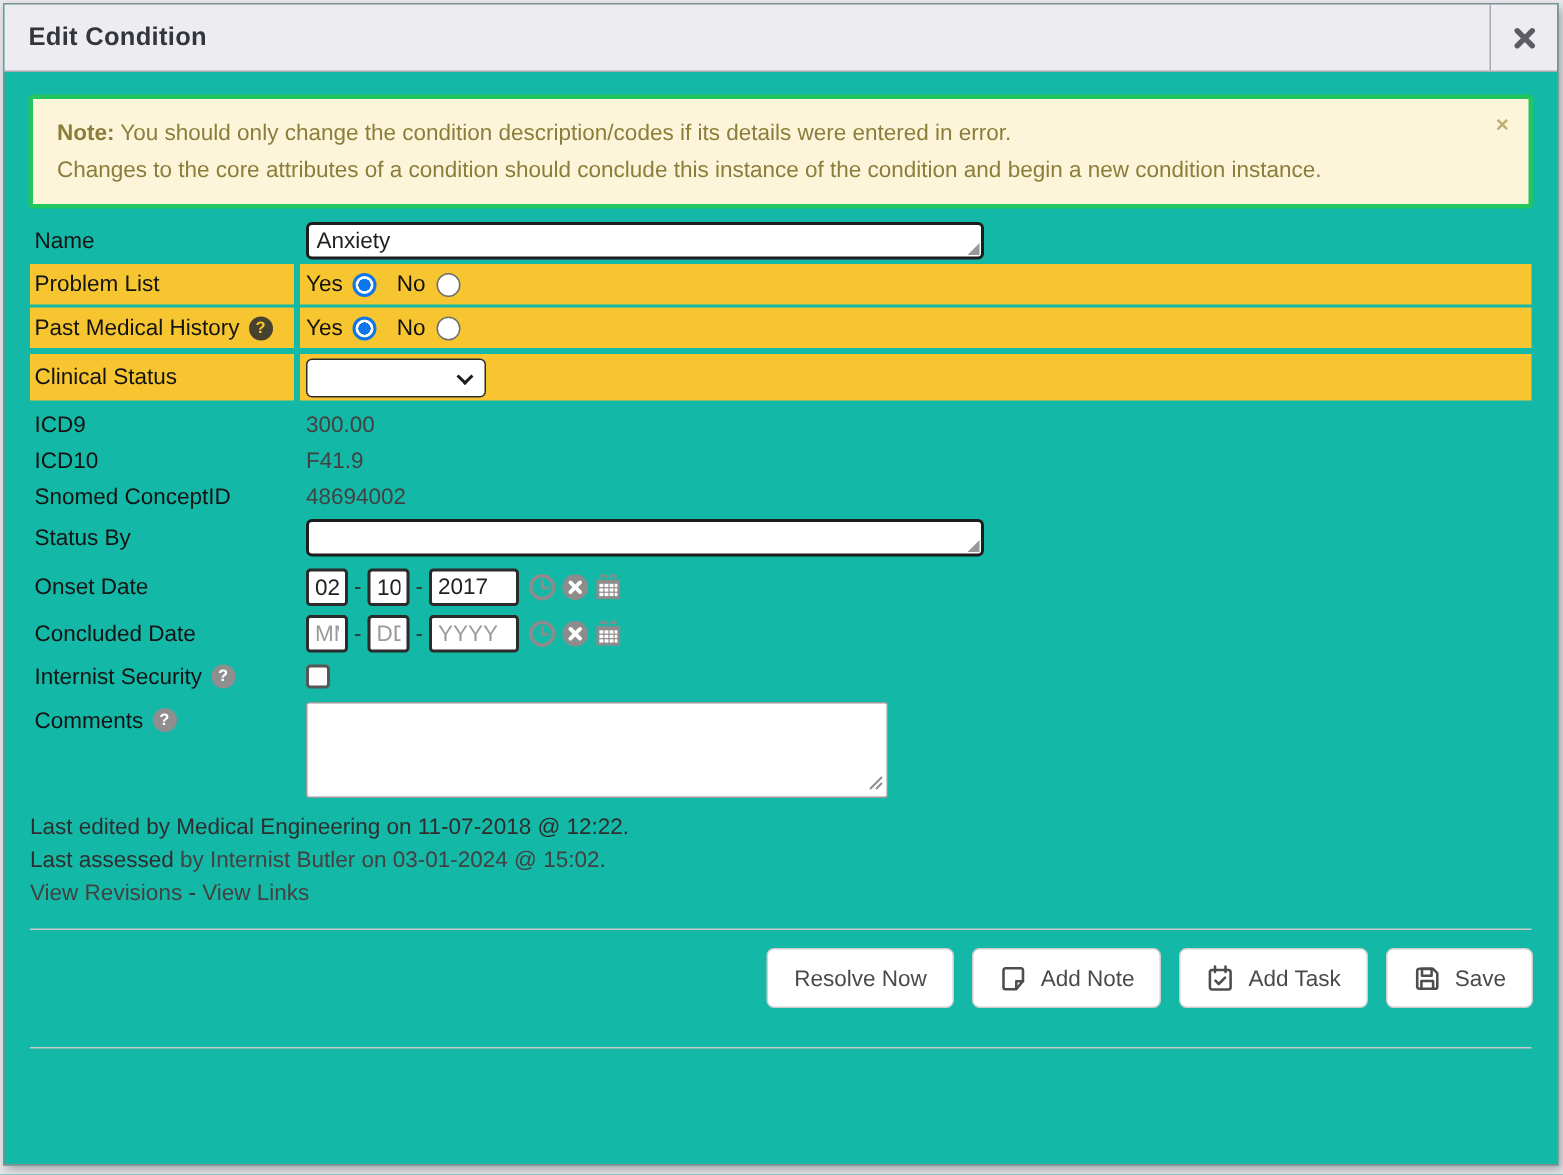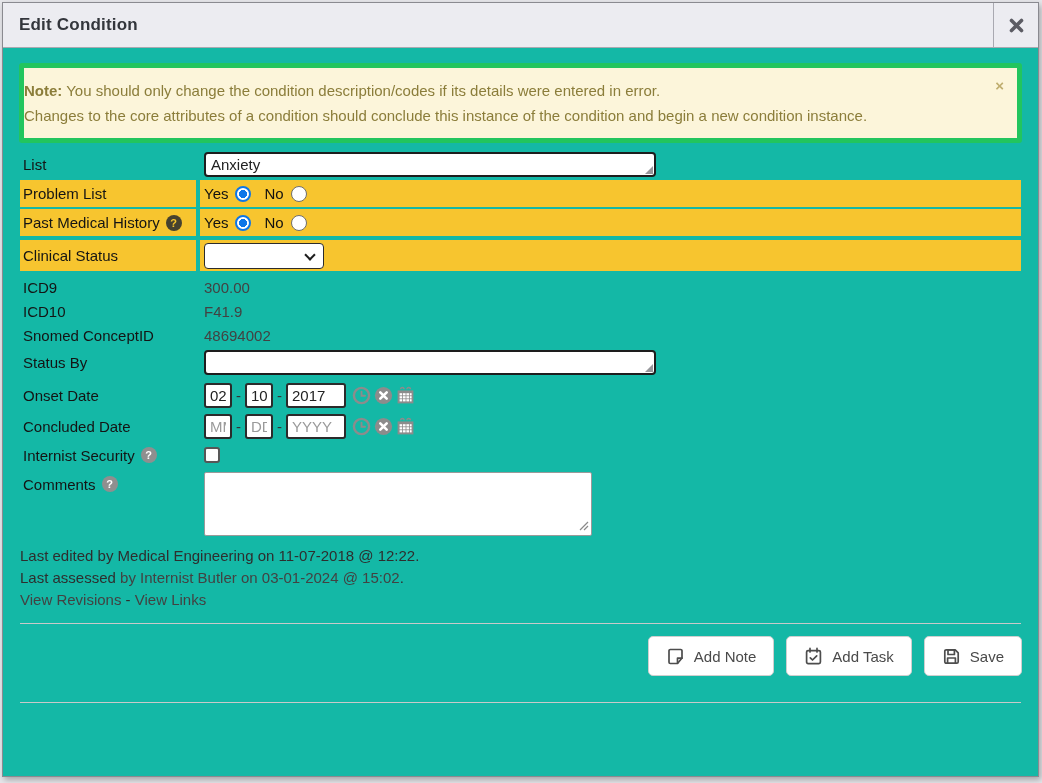--- a/index.html
+++ b/index.html
@@ -27,22 +27,22 @@
   }
   .dlg-close {
     width:45px; border-left:1px solid #a9a9b1; display:flex;
     align-items:center; justify-content:center; cursor:pointer;
   }
   .x-icon { width:15px; height:15px; display:block; }
   .x-icon path { stroke:#5c5c64; stroke-width:3.6; stroke-linecap:round; }
   
   .banner {
     position:relative; margin:15px 16px 6px 16px;
-    background:#fcf5da; border:5px solid #22c55e; border-radius:3px;
-    padding:10px 34px 10px 0; color:#8b7d3a; font-size:15px; line-height:25px;
+    background:#fcf5da; border:3px solid #22c55e; border-radius:3px;
+    padding:10px 34px 10px 16px; color:#8b7d3a; font-size:15px; line-height:25px;
   }
   .banner b { font-weight:bold; }
   .banner-dismiss {
     position:absolute; top:11px; right:13px; cursor:pointer;
     color:#bfae6f; font-weight:bold; font-size:15px; line-height:14px;
   }
   
   .form { margin:7px 17px 0 17px; font-size:15px; }
   .frow { display:flex; align-items:stretch; margin-bottom:2px; }
   .frow .lbl {
@@ -159,21 +159,21 @@
 
   <div class="banner">
     <div><b>Note:</b><span> You should only change the condition description/codes if its details were entered in error.</span></div>
     <div>Changes to the core attributes of a condition should conclude this instance of the condition and begin a new condition instance.</div>
     <span class="banner-dismiss">×</span>
   </div>
 
   <div class="form">
 
     <div class="frow h28">
-      <div class="lbl">List</div>
+      <div class="lbl">Name</div>
       <div class="fld">
         <span class="grip-wrap">
           <input class="txt wide" type="text" value="Anxiety" style="">
         </span>
       </div>
     </div>
 
     <div class="frow hl h27">
       <div class="lbl">Problem List</div>
       <div class="fld">
@@ -354,20 +354,23 @@
       <div><span>Last assessed</span><a class="plain-link"> by Internist Butler on 03-01-2024 @ 15:02</a><span>.</span></div>
       <div>
         <a class="plain-link">View Revisions</a><span> - </span><a class="plain-link">View Links</a>
       </div>
     </div>
   </div>
 
   <hr class="rule">
 
   <div class="btn-row">
+    <button class="btn">
+      <span>Resolve Now</span>
+    </button>
     <button class="btn">
       <svg width="19" height="19" viewBox="0 0 19 19">
         <path class="bi" d="M3 3.8 a1.3 1.3 0 0 1 1.3 -1.3 H14.7 A1.3 1.3 0 0 1 16 3.8 V11 L11.5 16.5 H4.3 A1.3 1.3 0 0 1 3 15.2 Z"></path>
         <path class="bi" d="M11.5 16.2 V11.2 H16"></path>
       </svg>
       <span>Add Note</span>
     </button>
     <button class="btn">
       <svg width="19" height="19" viewBox="0 0 19 19">
         <rect class="bi" x="2.6" y="3.6" width="13.8" height="13" rx="1.5"></rect>

